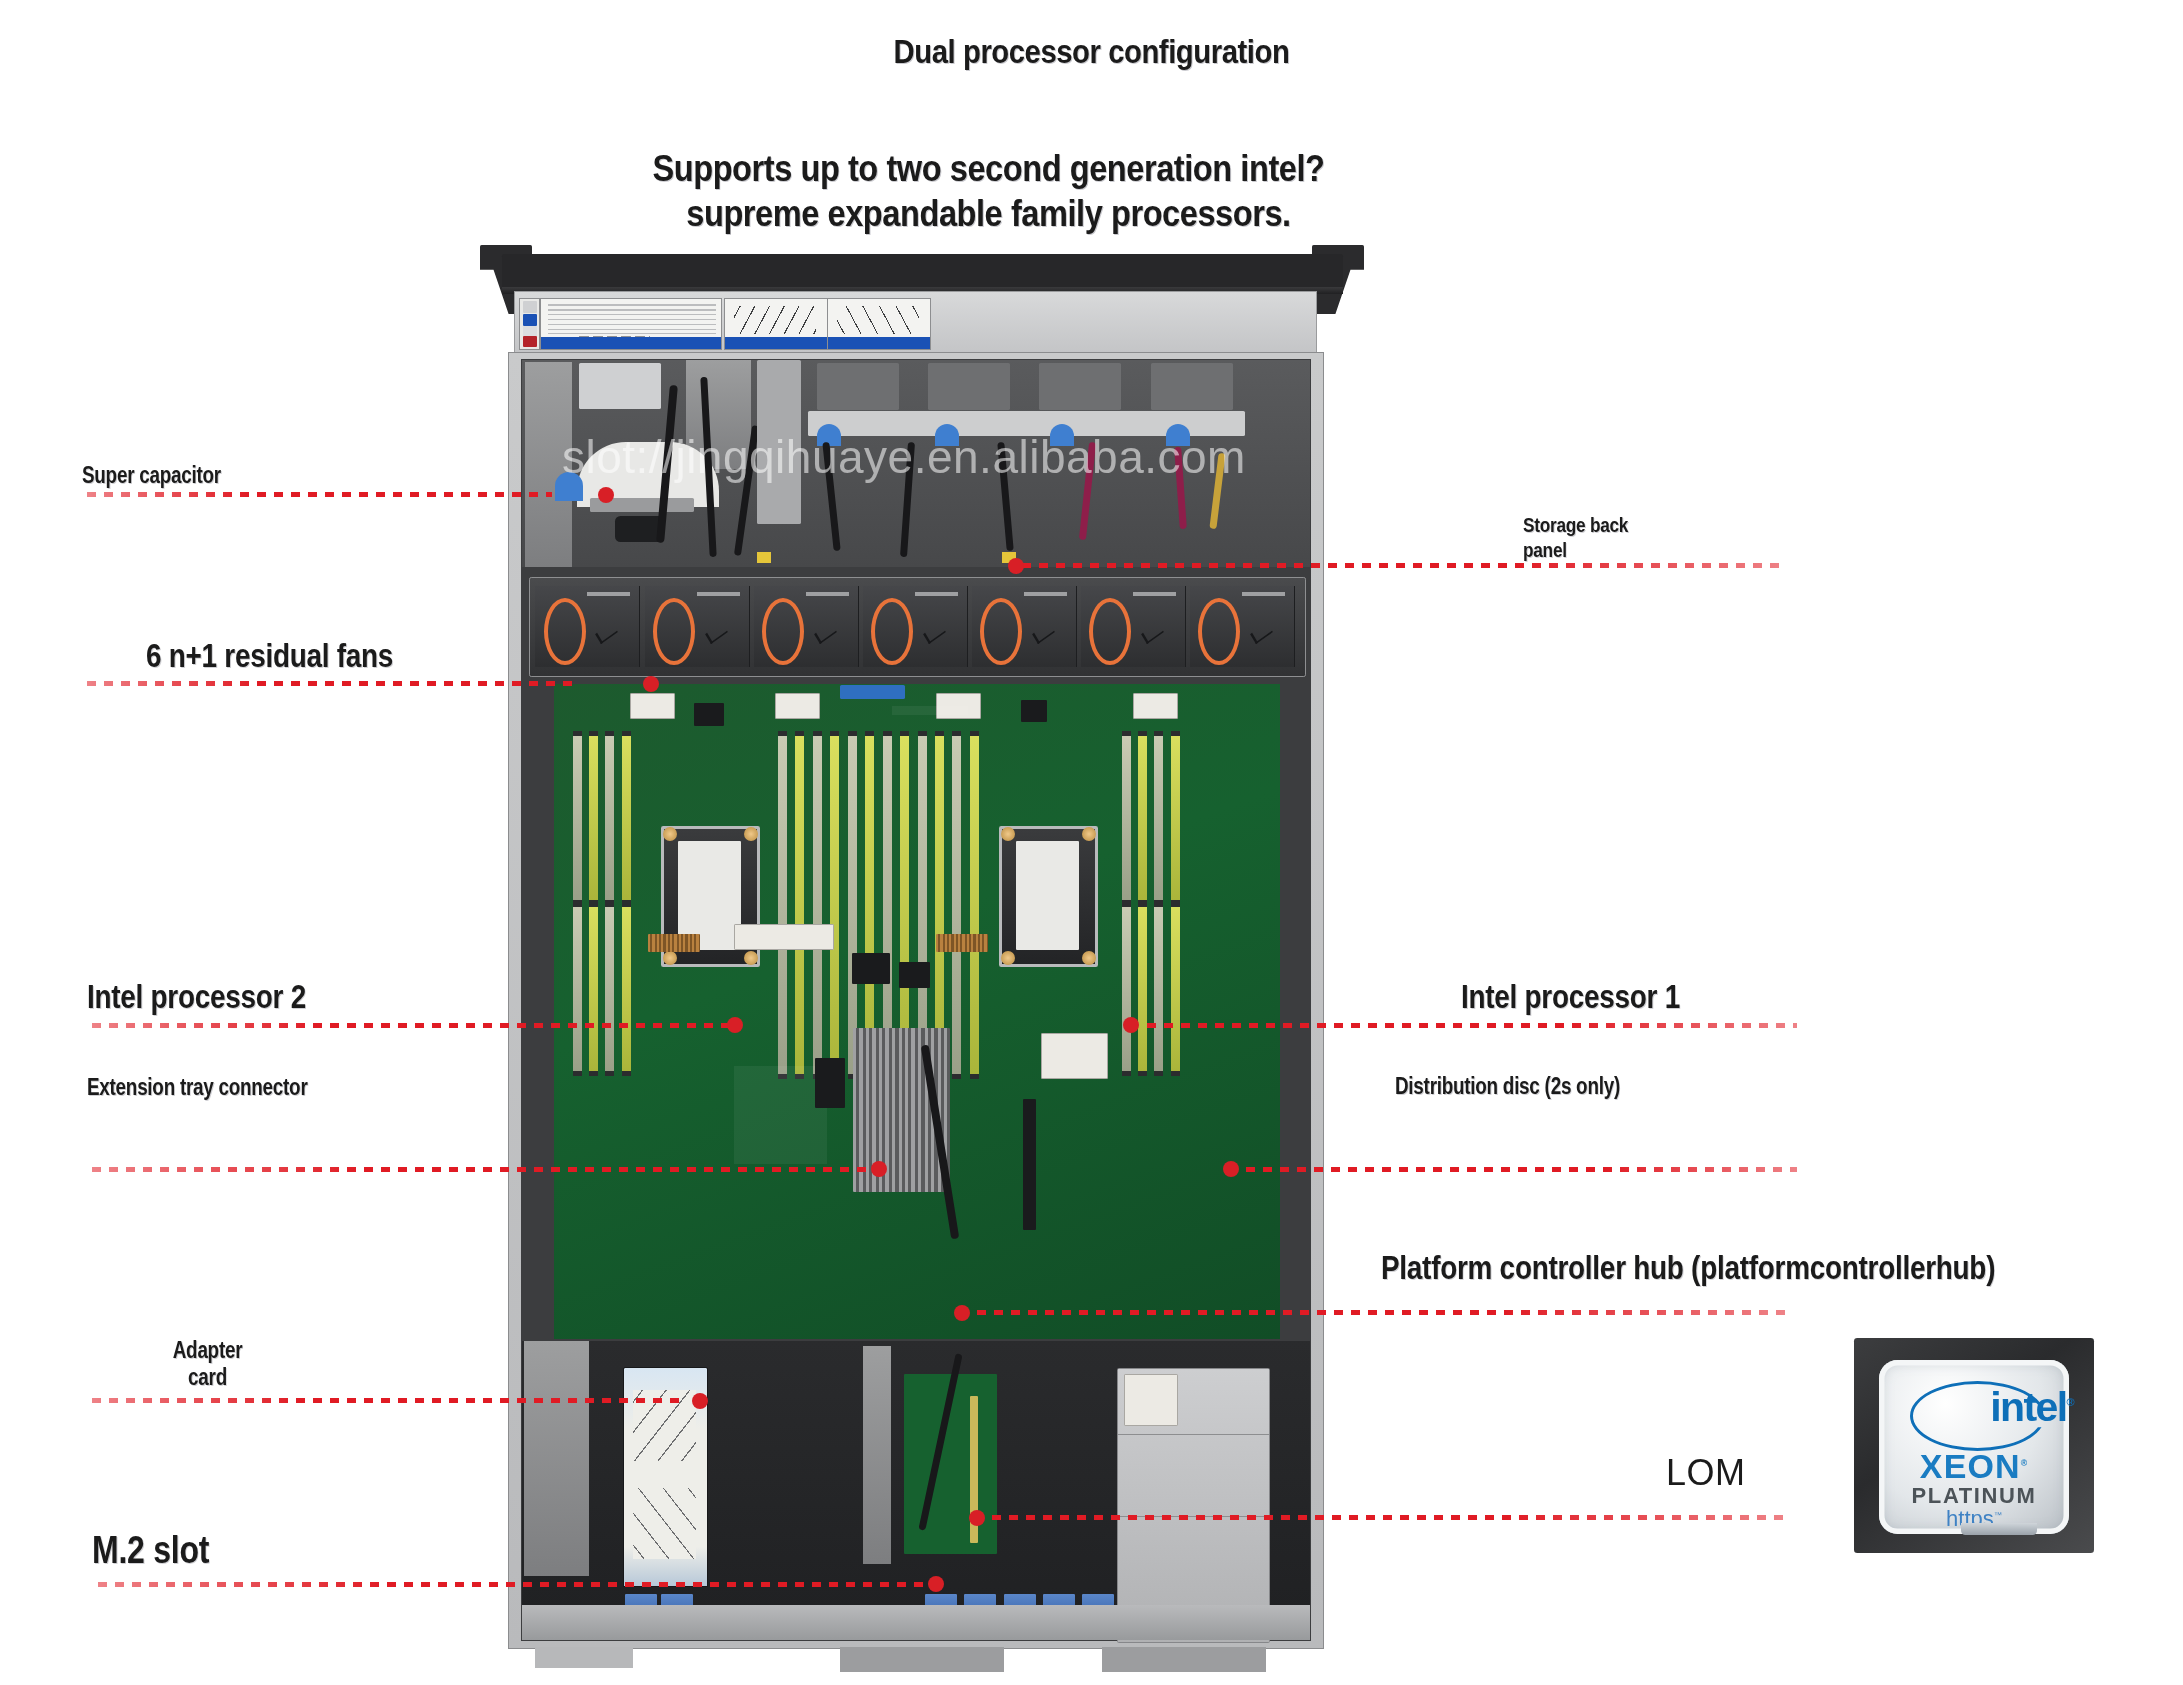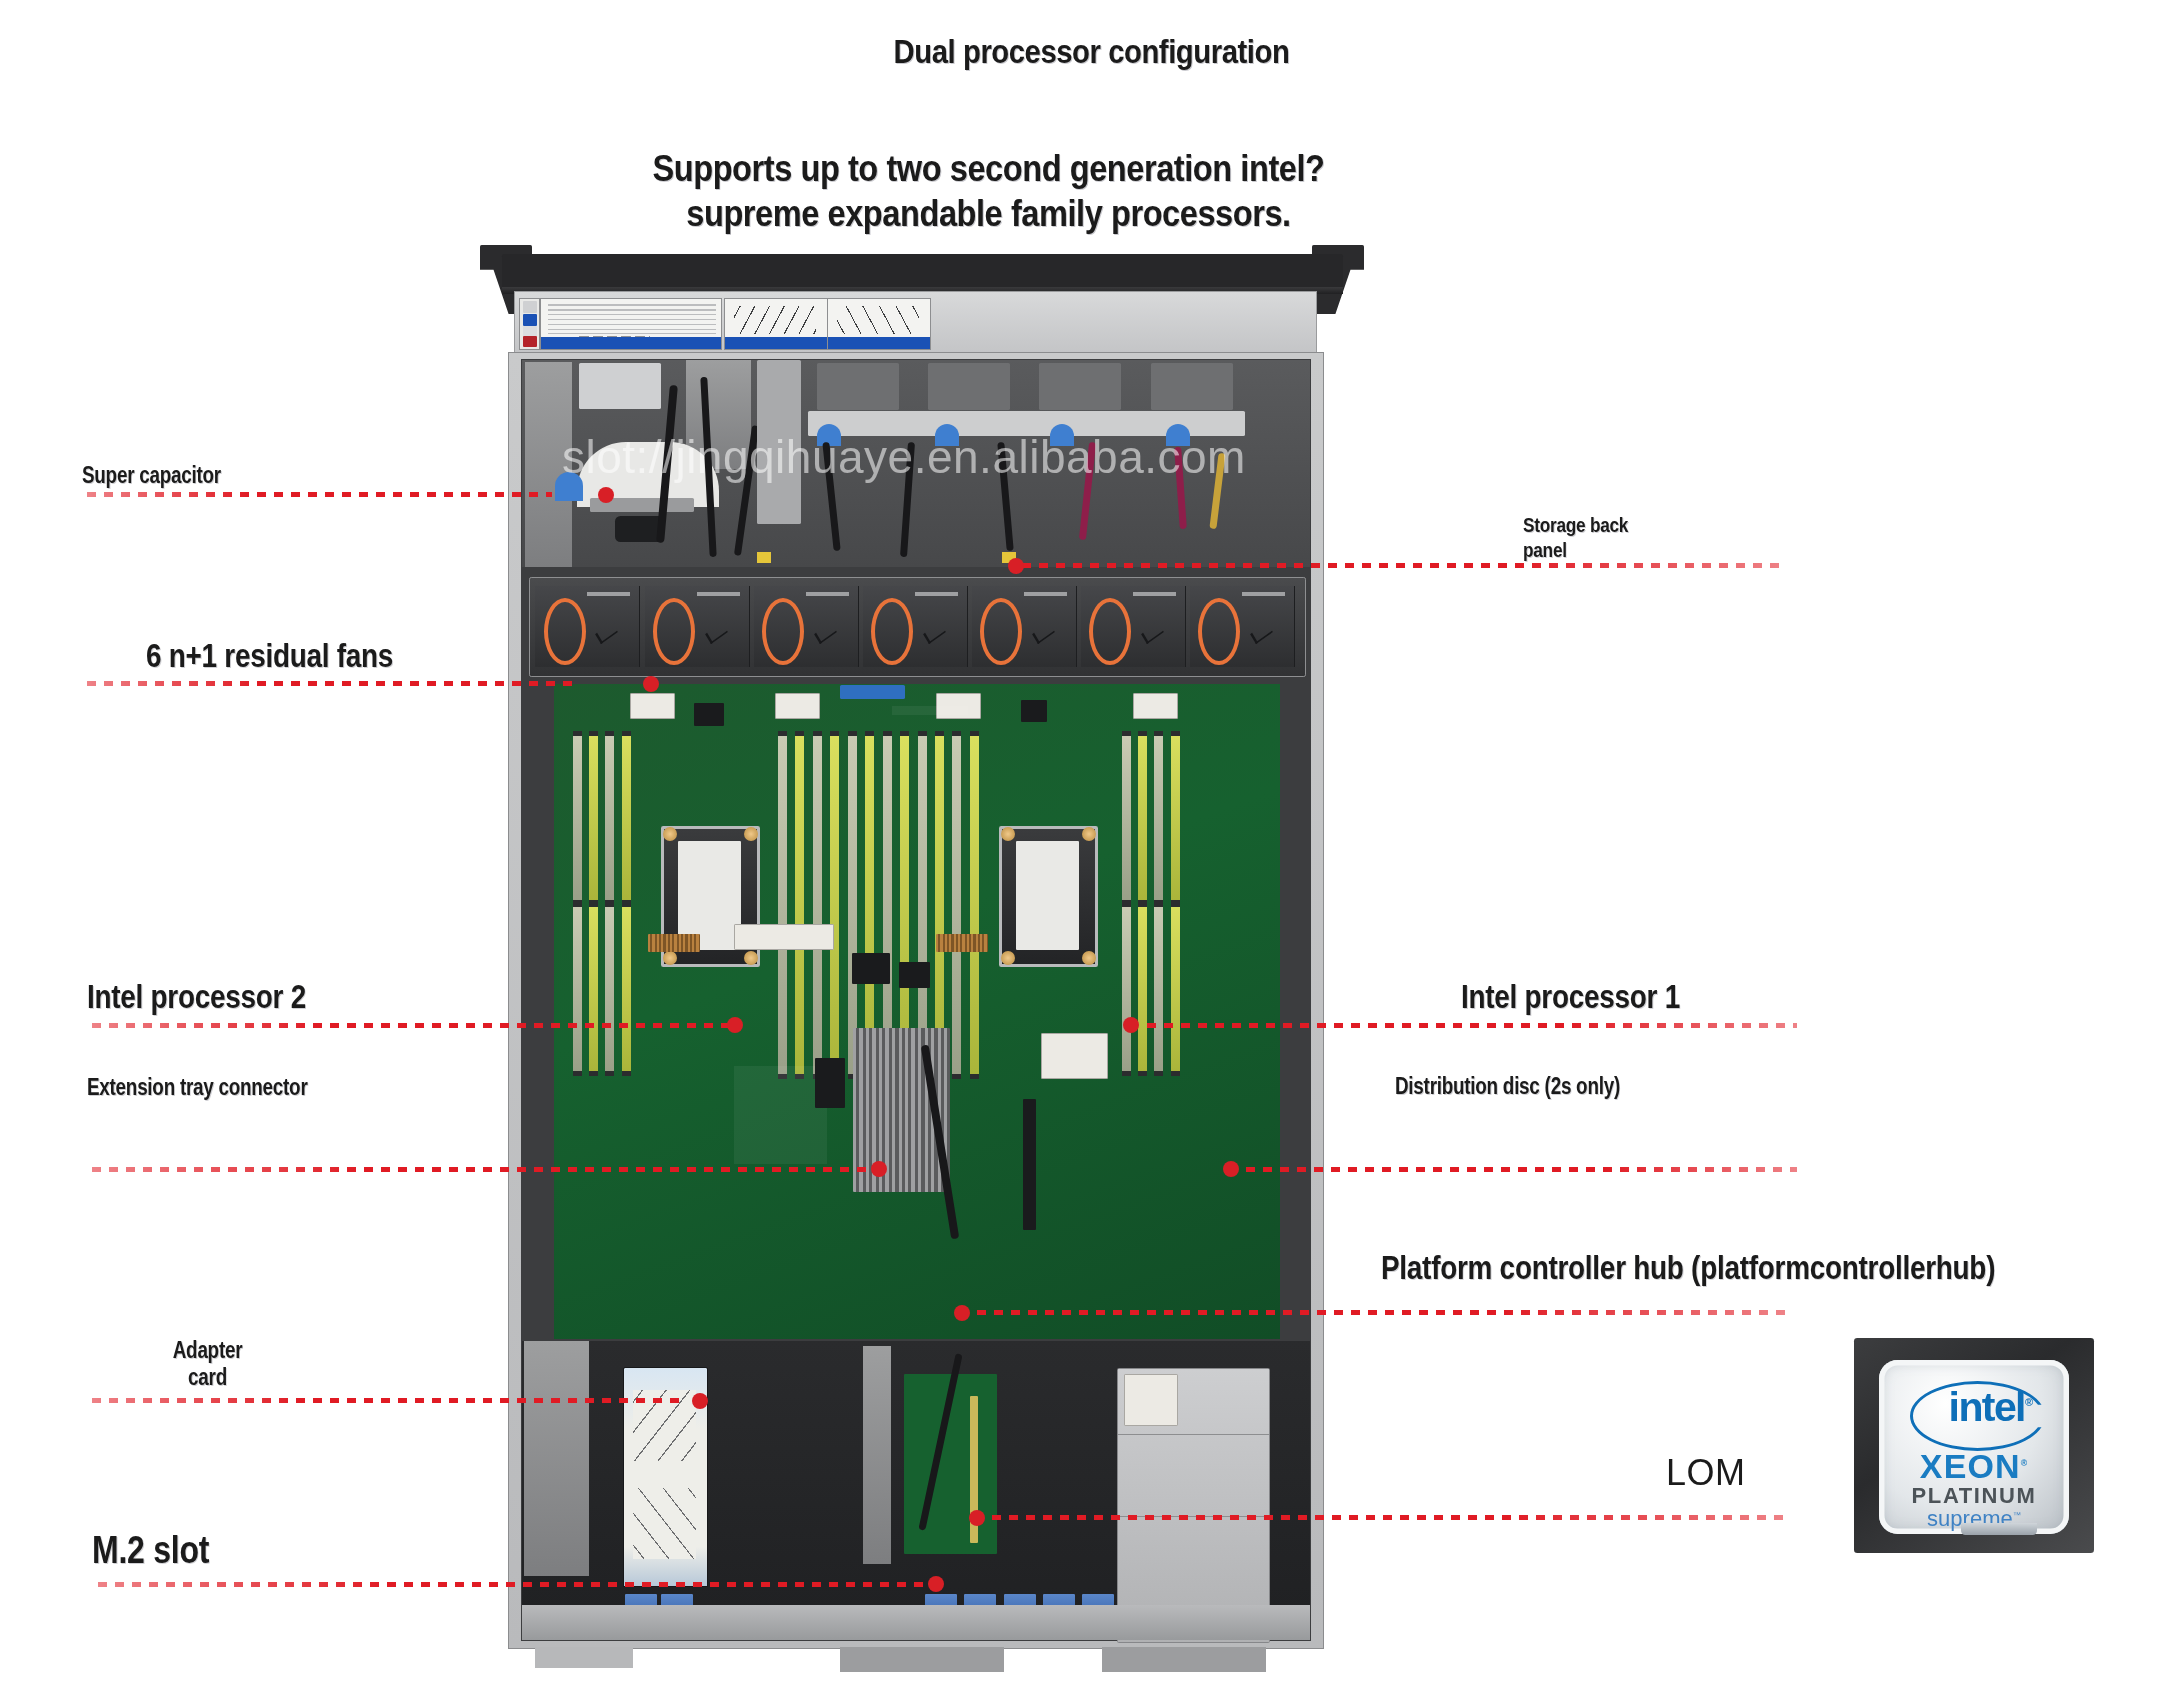--- a/index.html
+++ b/index.html
@@ -124,21 +124,21 @@
 
   
   #intel-badge{left:1854px;top:1338px;width:240px;height:215px;
       background:linear-gradient(145deg,#3c3d3f,#2a2b2d 40%,#4a4b4d);
       border-radius:3.3px;padding:0;}
   #badge-inner{position:absolute;left:25px;top:22px;width:190px;height:174px;
       background:radial-gradient(ellipse at 35% 25%,#ffffff,#e3e7ea 55%,#b8bec4);
       border-radius:18.6px;box-shadow:inset 0 0 0 5.5px #f4f6f7, inset 0 0 14px rgba(120,135,150,.5);}
   #badge-notch{position:absolute;left:82px;bottom:-1.1px;width:76px;height:12px;
       background:linear-gradient(#cfd5da,#9aa2aa);border-radius:0 0 4.4px 4.4px;}
-  .b-intel{position:absolute;left:16px;top:24px;width:190px;text-align:center;
+  .b-intel{position:absolute;left:4px;top:24px;width:190px;text-align:right;
       font-size:41px;font-weight:bold;color:#0e6fb8;letter-spacing:-1.6px;}
   .b-intel .sup{font-size:11px;vertical-align:super;}
   .b-swoosh{position:absolute;left:31px;top:21px;width:129px;height:64px;
       border:3.8px solid #0e6fb8;border-radius:50%;
       clip-path:polygon(0 0,100% 0,100% 34%,62% 34%,62% 66%,100% 66%,100% 100%,0 100%);}
   .b-xeon{position:absolute;left:0;top:87px;width:190px;text-align:center;
       font-size:34px;font-weight:bold;color:#1a7cc2;letter-spacing:1.1px;}
   .b-xeon .sup{font-size:8.7px;vertical-align:super;}
   .b-plat{position:absolute;left:0;top:123px;width:190px;text-align:center;
       font-size:22px;font-weight:bold;color:#4c5358;letter-spacing:1.6px;}
@@ -413,17 +413,17 @@
 <div class="abs lbl-thin" style="left:1666px;top:1452px;font-size:36px;">LOM</div>
 <div class="abs leader fadeR" style="left:992px;top:1515px;width:793px;"></div>
 <div class="abs dot" style="left:969px;top:1510px;"></div>
 
 <div class="abs" id="intel-badge">
   <div id="badge-inner">
     <div class="b-swoosh"></div>
     <div class="b-intel"><span>intel</span><span class="sup">®</span></div>
     <div class="b-xeon"><span>XEON</span><span class="sup">®</span></div>
     <div class="b-plat">PLATINUM</div>
-    <div class="b-inside"><span>supreme</span><span class="tm">™</span></div>
+    <div class="b-inside"><span>https</span><span class="tm">™</span></div>
     <div id="badge-notch"></div>
   </div>
 </div>
 
 
 </body></html>

